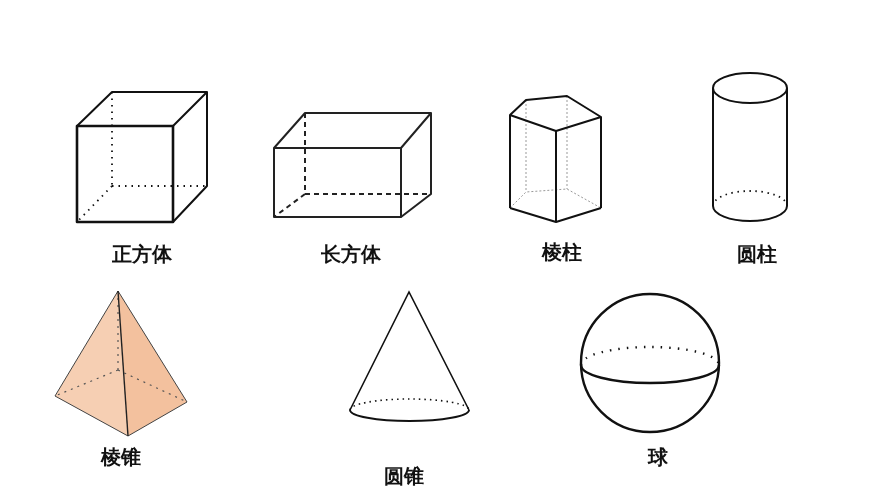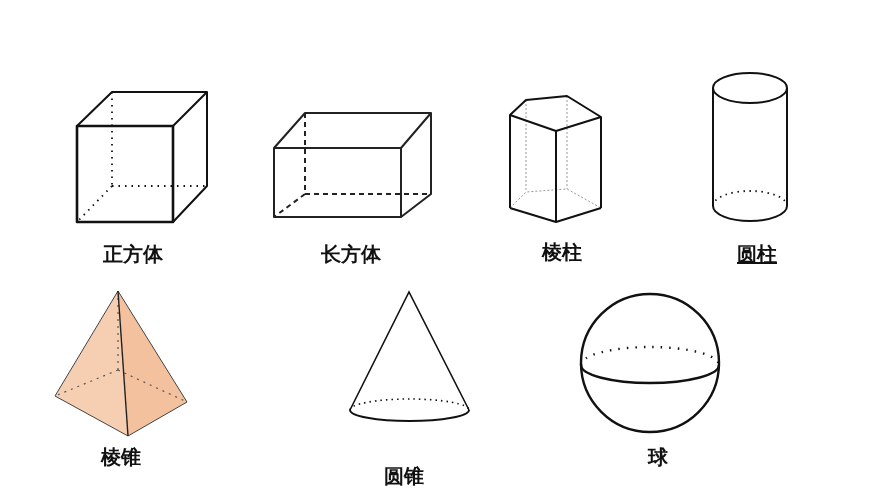--- a/index.html
+++ b/index.html
@@ -79,19 +79,19 @@
     <path d="M350,410 A59.5,11 0 0 1 469,410" stroke-width="1.6" stroke-dasharray="1.5,4"></path>
   </g>
 
   <g fill="none" stroke="#111">
     <circle cx="650" cy="363" r="69" stroke-width="2.4"></circle>
     <path d="M581,365 A69,18 0 0 0 719,365" stroke-width="2.4"></path>
     <path d="M581,365 A69,18 0 0 1 719,365" stroke-width="2.4" stroke-dasharray="1.5,7"></path>
   </g>
 </svg>
 
-<div class="label" style="left:133px; top:254px;text-align:right;">正方体</div>
+<div class="label" style="left:142px; top:254px;text-align:right;">正方体</div>
 <div class="label" style="left:351px; top:254px;font-family:Liberation Serif, serif;">长方体</div>
 <div class="label" style="left:562px; top:252px;text-align:right;">棱柱</div>
-<div class="label" style="left:757px; top:254px;text-decoration:underline;">圆柱</div>
+<div class="label" style="left:757px; top:254px;">圆柱</div>
 <div class="label" style="left:121px; top:457px;">棱锥</div>
 <div class="label" style="left:404px; top:476px;">圆锥</div>
 <div class="label" style="left:658px; top:457px;">球</div>
 
 </body></html>

